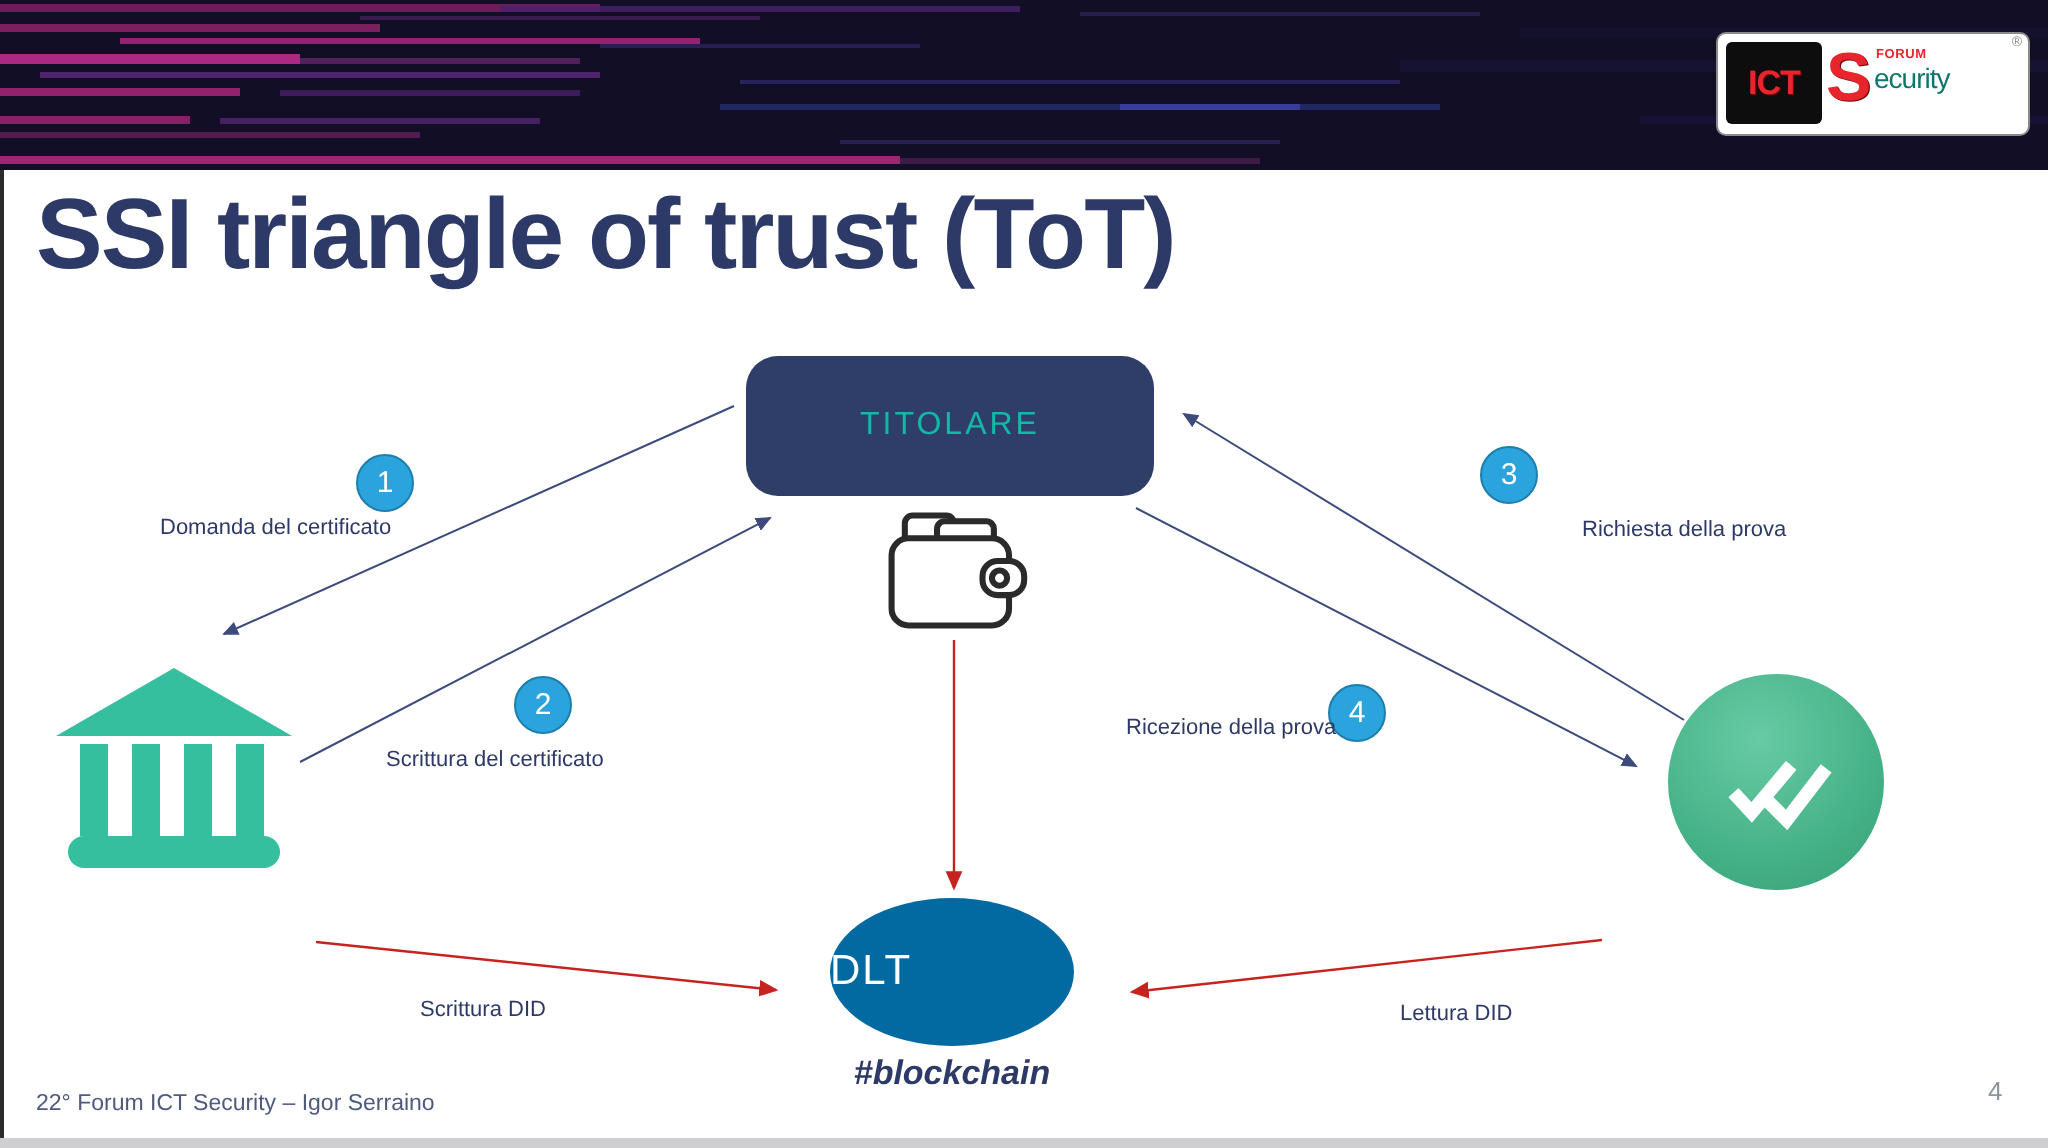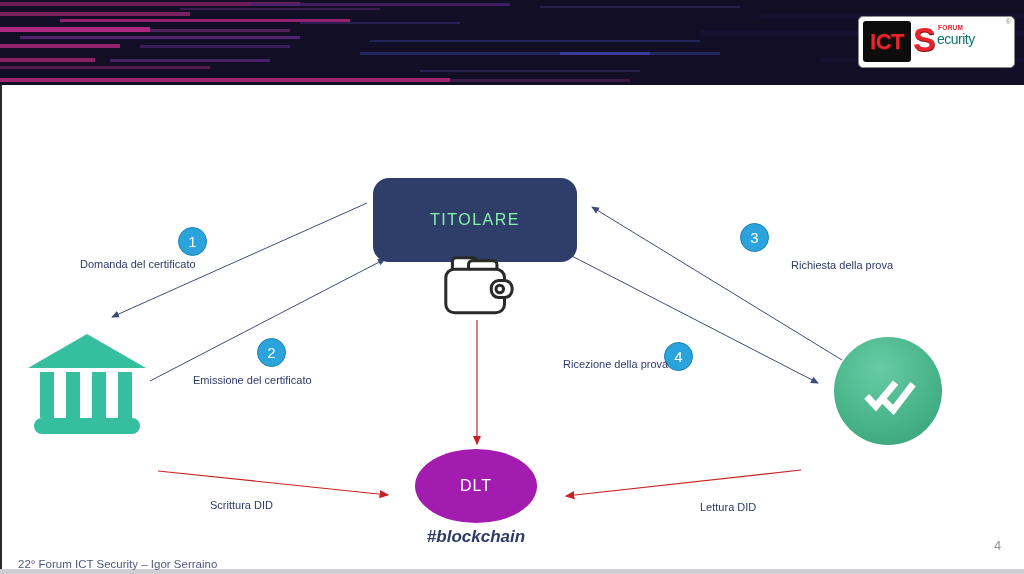--- a/index.html
+++ b/index.html
@@ -8,51 +8,51 @@
     background:#ffffff; font-family:"Liberation Sans", sans-serif;
   }
   
   .banner { position:absolute; left:0; top:0; width:1024px; height:85px; }
   .banner svg { display:block; width:100%; height:100%; }
   
   .logo { position:absolute; left:858px; top:16px; width:155px; height:50px;
           background:#fff; border:1px solid #8a8a8a; border-radius:5px; }
   .logo-left { position:absolute; left:4px; top:4px; width:48px; height:41px;
                background:#0d0d0d; border-radius:3px; display:flex; align-items:center; justify-content:center; }
-  .logo-ict { color:#e8252c; font-size:22px; font-weight:bold; letter-spacing:-0.5px;
+  .logo-ict { color:#e8252c; font-size:17px; font-weight:bold; letter-spacing:-0.5px;
               text-shadow:0.6px 0.6px 0 #70090d; }
   .logo-right { position:absolute; left:54px; top:0; right:2px; height:49px; }
   .logo-s { position:absolute; left:0; top:5px; font-size:34px; font-weight:bold;
             color:#e8252c; line-height:1; text-shadow:0.6px 0.6px 0 #70090d; }
   .logo-forum { position:absolute; left:25px; top:7px; font-size:6.5px; font-weight:bold;
                 color:#e8252c; letter-spacing:0.3px; }
   .logo-ecurity { position:absolute; left:24px; top:14px; font-size:14px; font-weight:normal;
                   color:#0f766e; letter-spacing:-0.5px; }
   .logo-reg { position:absolute; top:1px; right:3px; font-size:7px; color:#8d8d8d; }
   
   .left-edge { position:absolute; left:0; top:85px; width:2px; height:485px; background:#2b2b2b; }
   .bottom-edge { position:absolute; left:0; top:569px; width:1024px; height:5px; background:#cfcfd2; }
   .title { position:absolute; left:18px; top:88px; font-size:50px; font-weight:bold;
            color:#2d3a68; letter-spacing:-1px; white-space:nowrap; }
-  .footer { position:absolute; left:18px; top:558px; font-size:11.5px; color:#4e5a7e;text-align:right; }
+  .footer { position:absolute; left:18px; top:546px; font-size:11.5px; color:#4e5a7e;text-align:right; }
   .page-num { position:absolute; left:994px; top:538px; font-size:13px; color:#8e949c; }
   
-  .titolare-box { position:absolute; left:373px; top:178px; width:204px; height:84px;
-                  background:#2e3e69; border-radius:16px; color:#86efac; font-size:16px;
+  .titolare-box { position:absolute; left:373px; top:178px; width:204px; height:70px;
+                  background:#2e3e69; border-radius:16px; color:#14b8a6; font-size:16px;
                   letter-spacing:1.5px; display:flex; align-items:center; justify-content:center; }
   .wallet { position:absolute; left:442px; top:254px; width:72px; height:62px; }
   .bank { position:absolute; left:28px; top:334px; width:118px; height:102px; }
   .verifier-circle { position:absolute; left:834px; top:337px; width:108px; height:108px;
                      border-radius:50%;
                      background:radial-gradient(circle at 42% 30%, #67cba4 0%, #46b288 60%, #379e74 100%);
                      display:flex; align-items:center; justify-content:center; }
   .verifier-circle svg { width:76px; height:76px; }
   .dlt { position:absolute; left:415px; top:449px; width:122px; height:74px;
-         background:#a21caf; border-radius:50%; color:#fff; font-size:16px;
-         letter-spacing:1px; display:flex; align-items:center; justify-content:center; }
+         background:#0369a1; border-radius:50%; color:#fff; font-size:21px;
+         letter-spacing:1px; display:flex; align-items:center; }
   .blockchain { position:absolute; left:415px; top:527px; width:122px; text-align:center;
                 font-size:17px; font-style:italic; font-weight:bold; color:#2d3a68; }
   .entity-label { position:absolute; font-size:17.5px; color:#2d3a68; white-space:nowrap; }
   .issuer-label { left:15px; top:440px; }
   .verifier-label { left:815px; top:453px; }
   
   .step-circle { position:absolute; width:29px; height:29px; border-radius:50%;
                  background:#2ba4dd; border:1px solid #1d7fae; color:#fff; font-size:15px;
                  display:flex; align-items:center; justify-content:center; box-sizing:border-box; }
   .step-label { position:absolute; font-size:11px; color:#2d3a68; white-space:nowrap; }
@@ -102,20 +102,21 @@
         <span class="logo-forum">FORUM</span>
         <span class="logo-ecurity">ecurity</span>
       </div>
       <span class="logo-reg">®</span>
     </div>
   </div>
 
   <div class="left-edge"></div>
   <div class="bottom-edge"></div>
 
+  <div class="title">SSI triangle of trust (ToT)</div>
 
   <svg class="arrows" viewBox="0 0 1024 574">
     <defs>
       <marker id="mNavy" markerWidth="9" markerHeight="9" refX="7" refY="4.5" orient="auto">
         <path d="M0,1 L8,4.5 L0,8 Z" fill="#3d4b7c"></path>
       </marker>
       <marker id="mRed" markerWidth="9" markerHeight="9" refX="7" refY="4.5" orient="auto">
         <path d="M0,1 L8,4.5 L0,8 Z" fill="#c62320"></path>
       </marker>
     </defs>
@@ -162,21 +163,21 @@
 
   <div class="dlt">
     <span>DLT</span>
   </div>
   <div class="blockchain">#blockchain</div>
 
   <div class="step-circle" style="left:178px; top:227px;">1</div>
   <div class="step-label" style="left:80px; top:258px;">Domanda del certificato</div>
 
   <div class="step-circle" style="left:257px; top:338px;">2</div>
-  <div class="step-label" style="left:193px; top:374px;">Emissione del certificato</div>
+  <div class="step-label" style="left:193px; top:374px;">Scrittura del certificato</div>
 
   <div class="step-circle" style="left:740px; top:223px;">3</div>
   <div class="step-label" style="left:767px; top:259px;padding-left:24px;">Richiesta della prova</div>
 
   <div class="step-circle" style="left:664px; top:342px;">4</div>
   <div class="step-label" style="left:563px; top:326px;margin-top:32px;">Ricezione della prova</div>
 
   <div class="step-label" style="left:210px; top:499px;">Scrittura DID</div>
   <div class="step-label" style="left:700px; top:501px;">Lettura DID</div>
 

